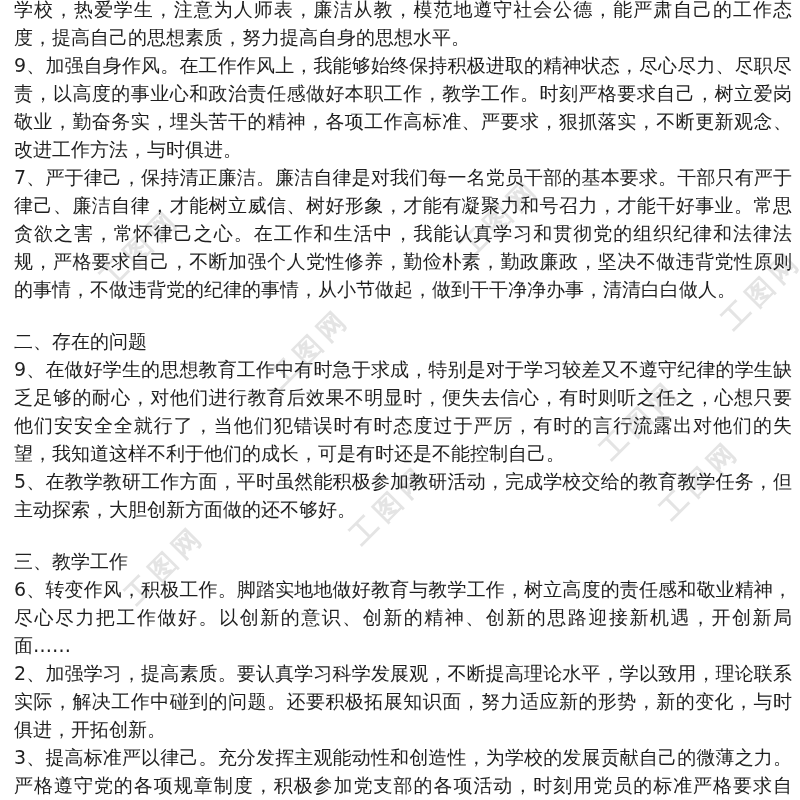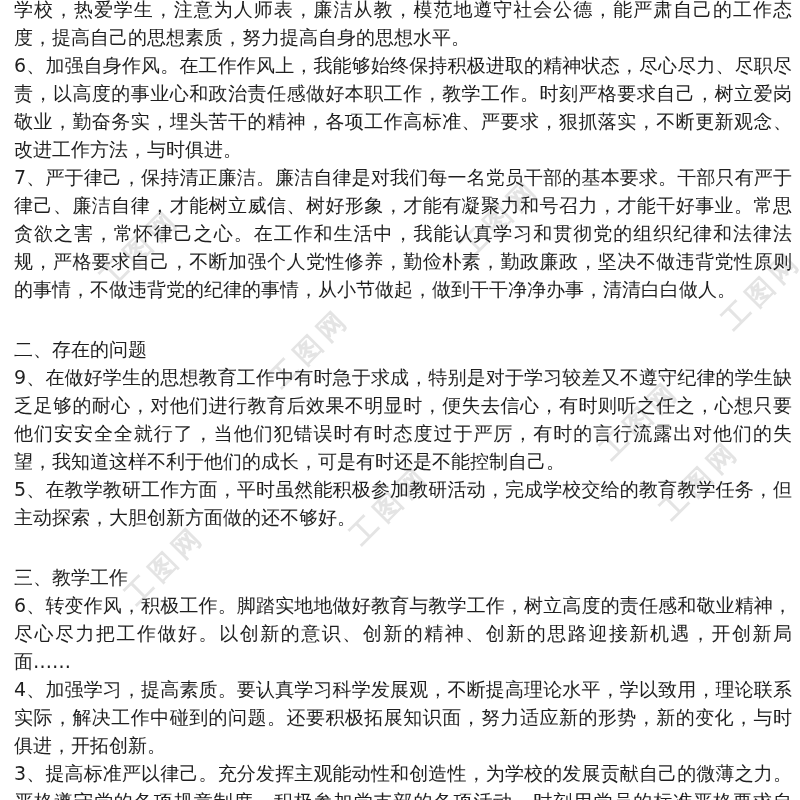--- a/index.html
+++ b/index.html
@@ -40,21 +40,21 @@
     font-size: 19px;
     line-height: 28px;
     color: #1f1f1f;
     text-align: justify;
   }
   .content p {
     margin: 0;
     word-break: break-all;
   }
   .content p.heading {
-    margin-top: 32px;
+    margin-top: 24px;
     text-align: left;
   }
 </style>
 </head>
 <body>
 
 <div class="page">
 
   <div class="watermark-layer">
     <span class="wm" style="left:140px; top:248px;">工图网</span>
@@ -62,24 +62,24 @@
     <span class="wm" style="left:762px; top:290px;">工图网</span>
     <span class="wm" style="left:310px; top:348px;">工图网</span>
     <span class="wm" style="left:640px; top:420px;">工图网</span>
     <span class="wm" style="left:390px; top:505px;">工图网</span>
     <span class="wm" style="left:700px; top:480px;">工图网</span>
     <span class="wm" style="left:165px; top:565px;">工图网</span>
   </div>
 
   <div class="content">
     <p class="para">学校，热爱学生，注意为人师表，廉洁从教，模范地遵守社会公德，能严肃自己的工作态度，提高自己的思想素质，努力提高自身的思想水平。</p>
-    <p class="para">6、加强自身作风。在工作作风上，我能够始终保持积极进取的精神状态，尽心尽力、尽职尽责，以高度的事业心和政治责任感做好本职工作，教学工作。时刻严格要求自己，树立爱岗敬业，勤奋务实，埋头苦干的精神，各项工作高标准、严要求，狠抓落实，不断更新观念、改进工作方法，与时俱进。</p>
+    <p class="para">9、加强自身作风。在工作作风上，我能够始终保持积极进取的精神状态，尽心尽力、尽职尽责，以高度的事业心和政治责任感做好本职工作，教学工作。时刻严格要求自己，树立爱岗敬业，勤奋务实，埋头苦干的精神，各项工作高标准、严要求，狠抓落实，不断更新观念、改进工作方法，与时俱进。</p>
     <p class="para">7、严于律己，保持清正廉洁。廉洁自律是对我们每一名党员干部的基本要求。干部只有严于律己、廉洁自律，才能树立威信、树好形象，才能有凝聚力和号召力，才能干好事业。常思贪欲之害，常怀律己之心。在工作和生活中，我能认真学习和贯彻党的组织纪律和法律法规，严格要求自己，不断加强个人党性修养，勤俭朴素，勤政廉政，坚决不做违背党性原则的事情，不做违背党的纪律的事情，从小节做起，做到干干净净办事，清清白白做人。</p>
     <p class="heading">二、存在的问题</p>
     <p class="para">9、在做好学生的思想教育工作中有时急于求成，特别是对于学习较差又不遵守纪律的学生缺乏足够的耐心，对他们进行教育后效果不明显时，便失去信心，有时则听之任之，心想只要他们安安全全就行了，当他们犯错误时有时态度过于严厉，有时的言行流露出对他们的失望，我知道这样不利于他们的成长，可是有时还是不能控制自己。</p>
     <p class="para">5、在教学教研工作方面，平时虽然能积极参加教研活动，完成学校交给的教育教学任务，但主动探索，大胆创新方面做的还不够好。</p>
     <p class="heading">三、教学工作</p>
     <p class="para">6、转变作风，积极工作。脚踏实地地做好教育与教学工作，树立高度的责任感和敬业精神，尽心尽力把工作做好。以创新的意识、创新的精神、创新的思路迎接新机遇，开创新局面……</p>
-    <p class="para">4、加强学习，提高素质。要认真学习科学发展观，不断提高理论水平，学以致用，理论联系实际，解决工作中碰到的问题。还要积极拓展知识面，努力适应新的形势，新的变化，与时俱进，开拓创新。</p>
+    <p class="para">2、加强学习，提高素质。要认真学习科学发展观，不断提高理论水平，学以致用，理论联系实际，解决工作中碰到的问题。还要积极拓展知识面，努力适应新的形势，新的变化，与时俱进，开拓创新。</p>
     <p class="para">3、提高标准严以律己。充分发挥主观能动性和创造性，为学校的发展贡献自己的微薄之力。严格遵守党的各项规章制度，积极参加党支部的各项活动，时刻用党员的标准严格要求自己，永葆共产党员的先进性。进一步增强工作积极性，树立强烈的自觉意识和责任意识，把工作</p>
   </div>
 
 </div>
 
 </body></html>

